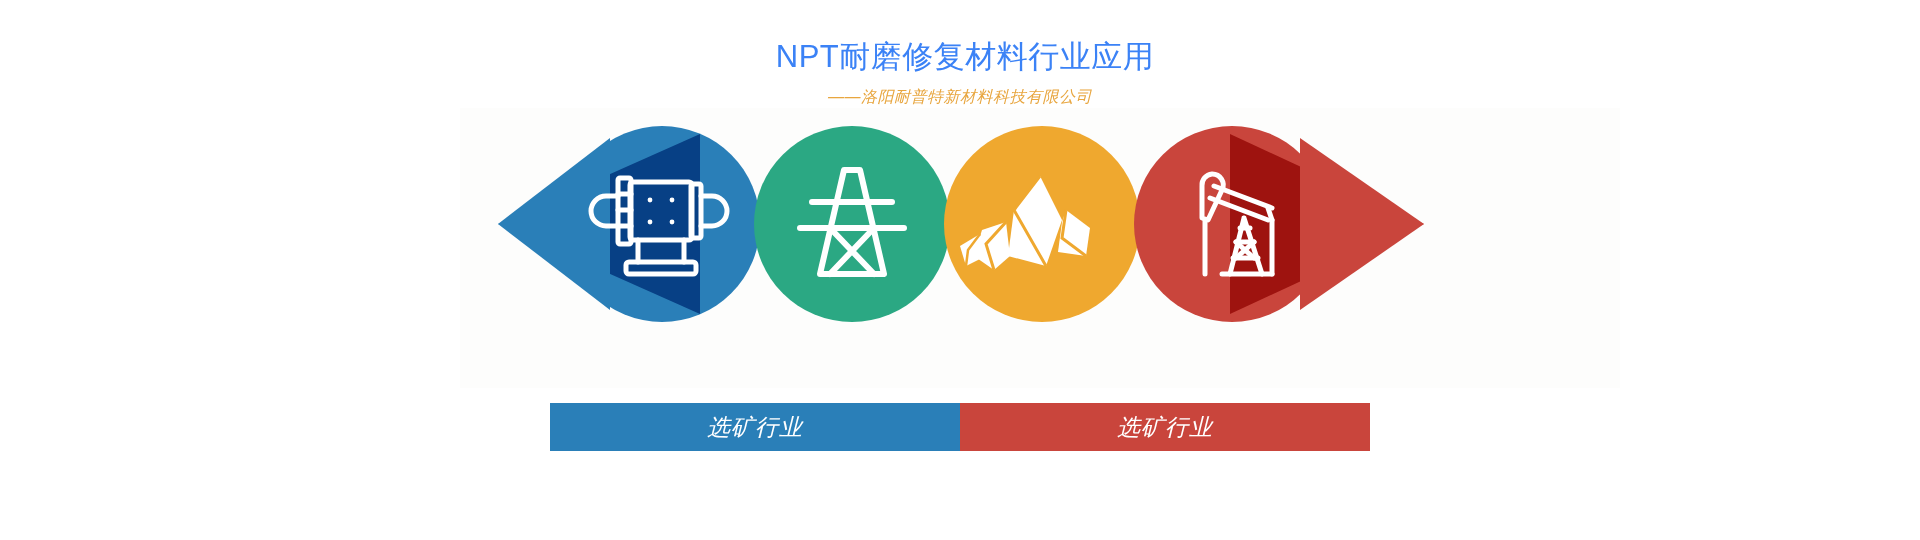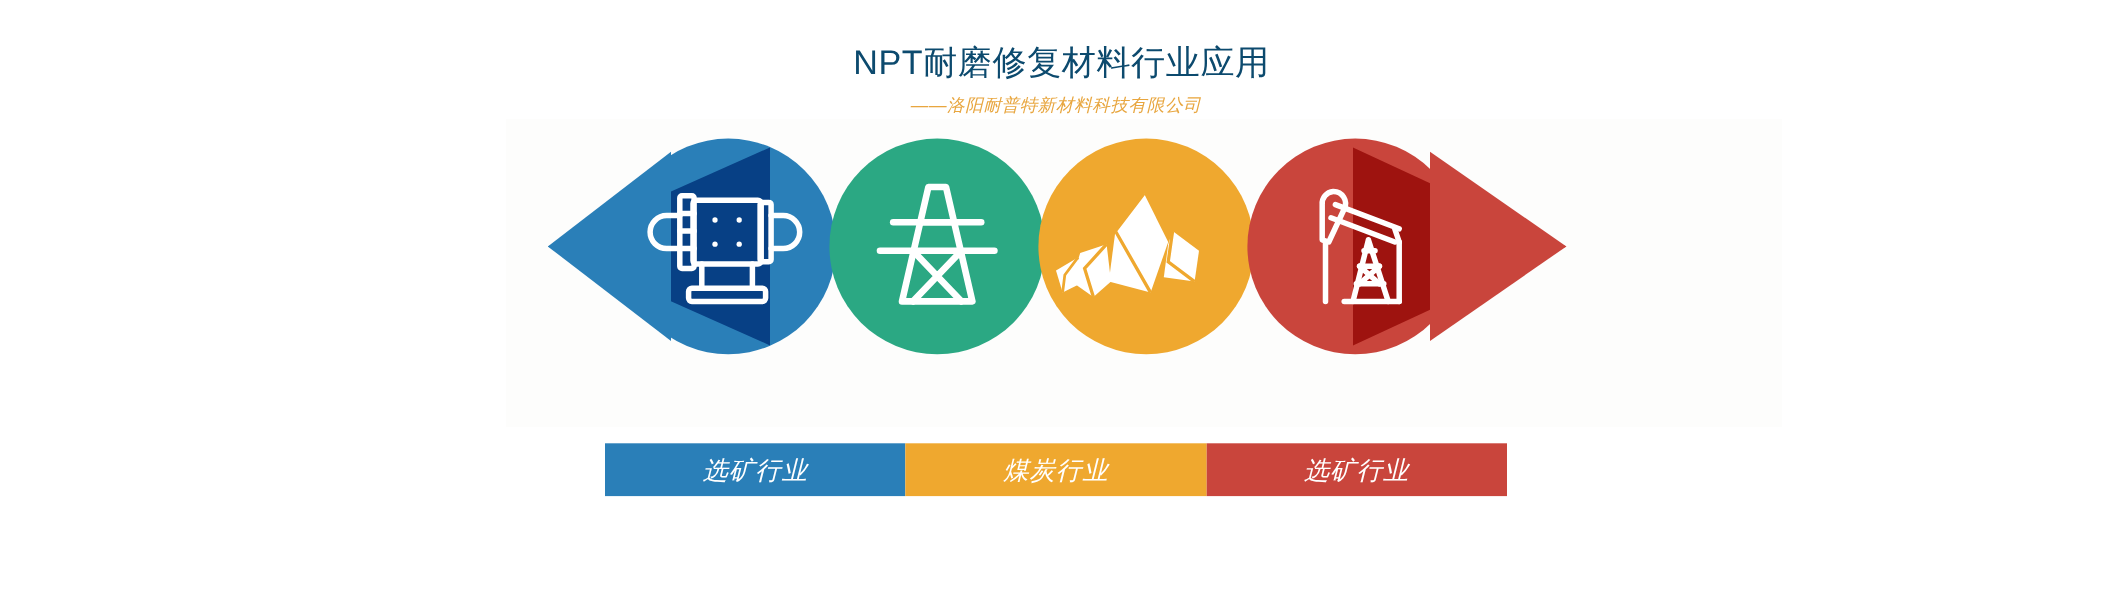--- a/index.html
+++ b/index.html
@@ -40,21 +40,21 @@
     left: 0;
     top: 36px;
     width: 1920px;
     text-align: center;
   }
   .main-title {
     font-size: 31px;
     line-height: 42px;
     font-weight: 400;
     letter-spacing: 0.5px;
-    color: #0c4a6e;
+    color: #3b82f6;
     white-space: nowrap;
     padding-left: 10px;
   }
   .sub-title {
     margin-top: 6px;
     font-size: 16px;
     line-height: 26px;
     font-weight: 400;
     letter-spacing: 0.5px;
     color: #e8a63f;
@@ -203,17 +203,16 @@
 
         <line x1="1222" y1="150" x2="1272" y2="150"></line>
         <line x1="1272" y1="96" x2="1272" y2="150"></line>
       </g>
 
     </svg>
   </div>
 
   <div id="label-bar">
     <div class="label-cell" style="background:#2a7fb8">选矿行业</div>
-    <div class="label-cell" style="background:#efa82f">煤炭行业</div>
     <div class="label-cell" style="background:#c9453c">选矿行业</div>
   </div>
 
 </div>
 
 </body></html>

